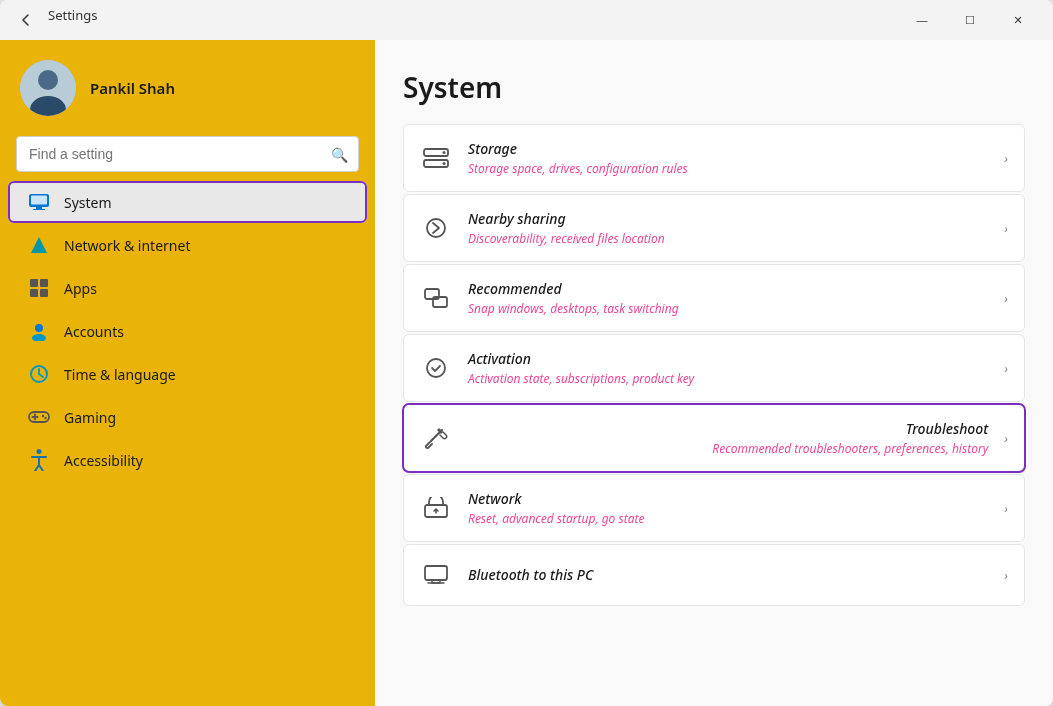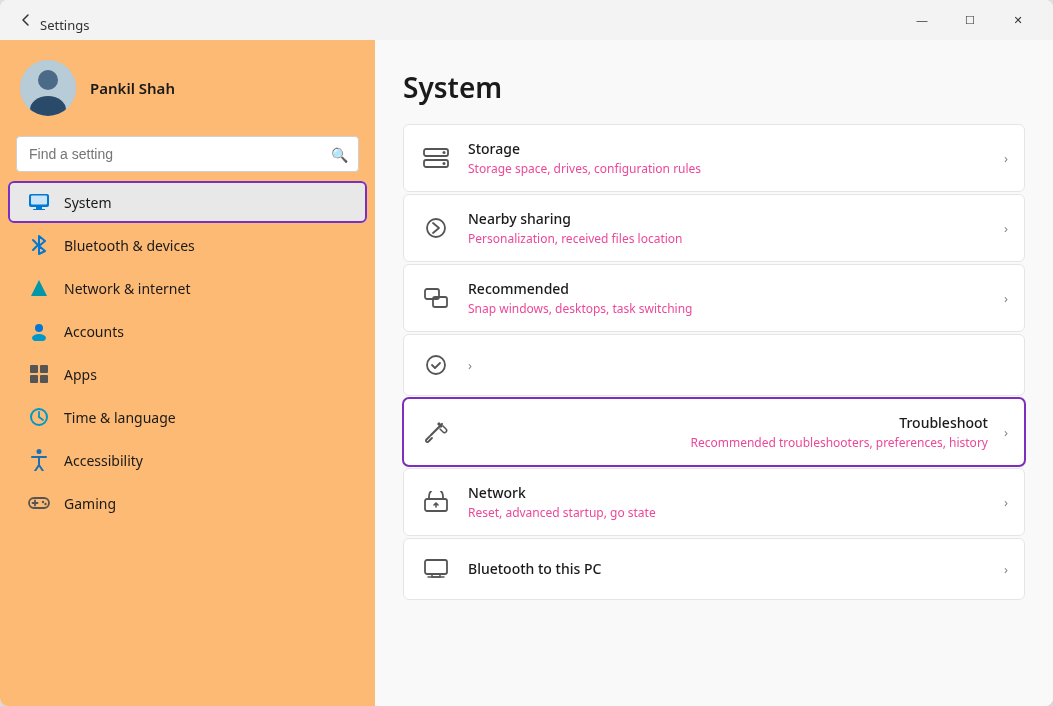--- a/index.html
+++ b/index.html
@@ -27,21 +27,22 @@
       height: 40px;
       background: #f3f3f3;
       display: flex;
       align-items: center;
       padding: 0 12px;
       gap: 10px;
       flex-shrink: 0;
     }
     .titlebar-left {
       display: flex;
-      align-items: flex-end;
+      align-items: flex-start;
+      gap: 8px;
       flex: 1;
     }
     .back-btn {
       width: 28px;
       height: 28px;
       border-radius: 4px;
       display: flex;
       align-items: center;
       justify-content: center;
       cursor: pointer;
@@ -71,21 +72,21 @@
       color: #333;
     }
     .content {
       display: flex;
       flex: 1;
       overflow: hidden;
     }
     
     .sidebar {
       width: 375px;
-      background: #fdba74;
+      background: #eab308;
       display: flex;
       flex-direction: column;
       flex-shrink: 0;
       overflow-y: auto;
       padding-bottom: 16px;
     }
     .user-section {
       display: flex;
       align-items: center;
       gap: 14px;
@@ -168,20 +169,21 @@
     .page-title {
       font-size: 28px;
       font-weight: 600;
       color: #1a1a1a;
       margin-bottom: 18px;
     }
     .settings-list {
       display: flex;
       flex-direction: column;
       gap: 2px;
+      font-style: italic;
     }
     .settings-item {
       display: flex;
       align-items: center;
       background: white;
       border-radius: 6px;
       padding: 14px 16px;
       cursor: pointer;
       gap: 16px;
       border: 1px solid #e5e5e5;
@@ -273,95 +275,86 @@
             <svg width="20" height="16" viewBox="0 0 20 16">
               <rect x="0" y="0" width="20" height="13" rx="2" fill="#0078d4" stroke="none"></rect>
               <rect x="2" y="1.5" width="16" height="9" rx="1" fill="#cce4f7"></rect>
               <rect x="7" y="13" width="6" height="2" fill="#0078d4"></rect>
               <rect x="4" y="15" width="12" height="1" rx="0.5" fill="#0078d4"></rect>
             </svg>
           </div>
           <span class="nav-label">System</span>
         </div>
 
-        <div class="nav-item">
-          <div class="nav-icon icon-blue">
-            <svg width="18" height="20" viewBox="0 0 18 20">
-              <path d="M9 1L15 6L9 11L15 16L9 19V1Z" fill="none" stroke="#0078d4" stroke-width="2" stroke-linejoin="round"></path>
-              <path d="M3 5L9 11M3 15L9 9" stroke="#0078d4" stroke-width="2" stroke-linecap="round"></path>
-            </svg>
-          </div>
-          <span class="nav-label">Bluetooth &amp; devices</span>
-        </div>
 
         <div class="nav-item">
           <div class="nav-icon">
             <svg width="20" height="20" viewBox="0 0 20 20">
               <polygon points="10,2 18,18 2,18" fill="#0098a8" stroke="none"></polygon>
             </svg>
           </div>
           <span class="nav-label">Network &amp; internet</span>
         </div>
 
-
-        <div class="nav-item">
-          <div class="nav-icon">
-            <svg width="20" height="20" viewBox="0 0 20 20">
-              <circle cx="10" cy="7" r="4" fill="#0078d4"></circle>
-              <ellipse cx="10" cy="17" rx="7" ry="4" fill="#0098c8"></ellipse>
-            </svg>
-          </div>
-          <span class="nav-label">Accounts</span>
-        </div>
 
         <div class="nav-item">
           <div class="nav-icon">
             <svg width="20" height="20" viewBox="0 0 20 20">
               <rect x="1" y="1" width="8" height="8" rx="1" fill="#555"></rect>
               <rect x="11" y="1" width="8" height="8" rx="1" fill="#555"></rect>
               <rect x="1" y="11" width="8" height="8" rx="1" fill="#555"></rect>
               <rect x="11" y="11" width="8" height="8" rx="1" fill="#555"></rect>
             </svg>
           </div>
           <span class="nav-label">Apps</span>
         </div>
 
         <div class="nav-item">
           <div class="nav-icon">
             <svg width="20" height="20" viewBox="0 0 20 20">
+              <circle cx="10" cy="7" r="4" fill="#0078d4"></circle>
+              <ellipse cx="10" cy="17" rx="7" ry="4" fill="#0098c8"></ellipse>
+            </svg>
+          </div>
+          <span class="nav-label">Accounts</span>
+        </div>
+
+        <div class="nav-item">
+          <div class="nav-icon">
+            <svg width="20" height="20" viewBox="0 0 20 20">
               <circle cx="10" cy="10" r="8" fill="none" stroke="#0098c8" stroke-width="2"></circle>
               <line x1="10" y1="5" x2="10" y2="10" stroke="#0098c8" stroke-width="1.8" stroke-linecap="round"></line>
               <line x1="10" y1="10" x2="14" y2="13" stroke="#0098c8" stroke-width="1.8" stroke-linecap="round"></line>
             </svg>
           </div>
           <span class="nav-label">Time &amp; language</span>
-        </div>
-
-        <div class="nav-item">
-          <div class="nav-icon">
-            <svg width="18" height="22" viewBox="0 0 18 22">
-              <circle cx="9" cy="2.5" r="2.5" fill="#1a6fb5"></circle>
-              <path d="M2 8h14M9 8v8M5 22l4-6 4 6" stroke="#1a6fb5" stroke-width="2" stroke-linecap="round" stroke-linejoin="round" fill="none"></path>
-            </svg>
-          </div>
-          <span class="nav-label">Accessibility</span>
         </div>
 
         <div class="nav-item">
           <div class="nav-icon">
             <svg width="22" height="16" viewBox="0 0 22 16">
               <rect x="1" y="3" width="20" height="10" rx="5" fill="none" stroke="#555" stroke-width="1.8"></rect>
               <line x1="7" y1="5.5" x2="7" y2="10.5" stroke="#555" stroke-width="1.8" stroke-linecap="round"></line>
               <line x1="4.5" y1="8" x2="9.5" y2="8" stroke="#555" stroke-width="1.8" stroke-linecap="round"></line>
               <circle cx="15" cy="7" r="1.2" fill="#555"></circle>
               <circle cx="17.5" cy="9" r="1.2" fill="#555"></circle>
             </svg>
           </div>
           <span class="nav-label">Gaming</span>
         </div>
+
+        <div class="nav-item">
+          <div class="nav-icon">
+            <svg width="18" height="22" viewBox="0 0 18 22">
+              <circle cx="9" cy="2.5" r="2.5" fill="#1a6fb5"></circle>
+              <path d="M2 8h14M9 8v8M5 22l4-6 4 6" stroke="#1a6fb5" stroke-width="2" stroke-linecap="round" stroke-linejoin="round" fill="none"></path>
+            </svg>
+          </div>
+          <span class="nav-label">Accessibility</span>
+        </div>
       </nav>
     </div>
 
     <div class="main">
       <h1 class="page-title">System</h1>
       <div class="settings-list">
 
         <div class="settings-item">
           <div class="item-icon">
             <svg width="28" height="22" viewBox="0 0 28 22">
@@ -380,21 +373,21 @@
 
         <div class="settings-item">
           <div class="item-icon">
             <svg width="26" height="26" viewBox="0 0 26 26">
               <circle cx="13" cy="13" r="9" fill="none" stroke="#555" stroke-width="1.8"></circle>
               <path d="M10 8l6 5-6 5" stroke="#555" stroke-width="1.8" stroke-linecap="round" stroke-linejoin="round" fill="none"></path>
             </svg>
           </div>
           <div class="item-text">
             <div class="item-title">Nearby sharing</div>
-            <div class="item-subtitle">Personalization, received files location</div>
+            <div class="item-subtitle">Discoverability, received files location</div>
           </div>
           <span class="chevron">›</span>
         </div>
 
         <div class="settings-item">
           <div class="item-icon">
             <svg width="26" height="22" viewBox="0 0 26 22">
               <rect x="2" y="2" width="14" height="10" rx="2" fill="none" stroke="#555" stroke-width="1.8"></rect>
               <rect x="10" y="10" width="14" height="10" rx="2" fill="none" stroke="#555" stroke-width="1.8"></rect>
             </svg>
@@ -405,20 +398,24 @@
           </div>
           <span class="chevron">›</span>
         </div>
 
         <div class="settings-item">
           <div class="item-icon">
             <svg width="24" height="24" viewBox="0 0 24 24">
               <circle cx="12" cy="12" r="9" fill="none" stroke="#555" stroke-width="1.8"></circle>
               <path d="M8 12l3 3 5-5" stroke="#555" stroke-width="1.8" stroke-linecap="round" stroke-linejoin="round" fill="none"></path>
             </svg>
+          </div>
+          <div class="item-text">
+            <div class="item-title">Activation</div>
+            <div class="item-subtitle">Activation state, subscriptions, product key</div>
           </div>
           <span class="chevron">›</span>
         </div>
 
         <div class="settings-item highlighted">
           <div class="item-icon">
             <svg width="26" height="26" viewBox="0 0 26 26">
               <path d="M19 5L8 16" stroke="#555" stroke-width="2.2" stroke-linecap="round"></path>
               <path d="M7 17l-4 4a1.5 1.5 0 002 2l4-4" stroke="#555" stroke-width="1.8" stroke-linecap="round" stroke-linejoin="round" fill="none"></path>
               <path d="M16 3l4 4-2 2-4-4z" fill="#555"></path>

